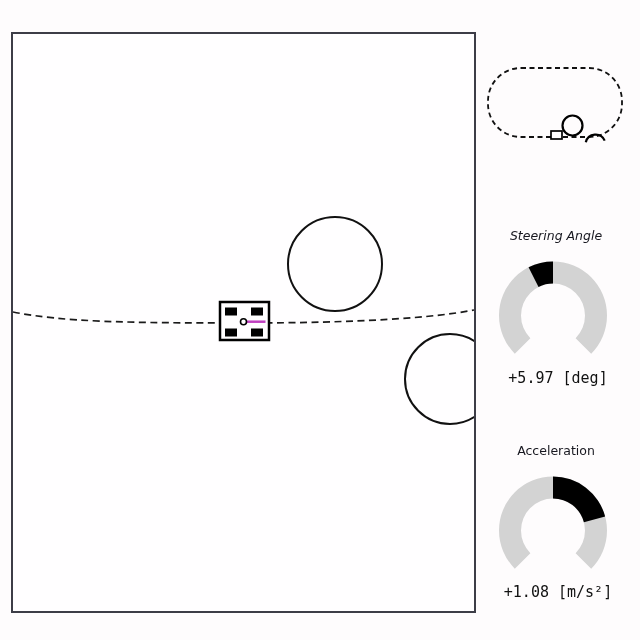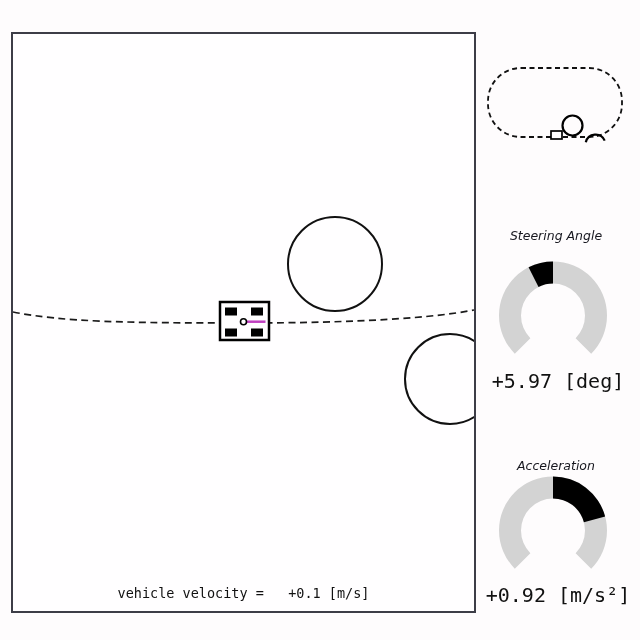--- a/index.html
+++ b/index.html
@@ -45,36 +45,36 @@
   }
   .gauge-title {
     position: absolute;
     left: 478px;
     width: 156px;
     text-align: center;
     font-size: 12.5px;
     color: #17171f;
   }
   .gauge-title.steering { top: 228px; font-style: italic; }
-  .gauge-title.accel    { top: 458px; font-style: italic; }
+  .gauge-title.accel    { top: 443px; }
   .gauge-svg {
     position: absolute;
     left: 493px;
     width: 120px;
     height: 104px;
   }
   .gauge-svg.steering { top: 255px; }
   .gauge-svg.accel    { top: 470px; }
   .gauge-value {
     position: absolute;
     left: 478px;
     width: 160px;
     text-align: center;
     font-family: "DejaVu Sans Mono", monospace;
-    font-size: 20px;
+    font-size: 15px;
     color: #111;
     white-space: pre;
   }
   .gauge-value.steering { top: 369px; }
   .gauge-value.accel    { top: 583px; }
 </style>
 </head>
 <body>
 
 <div class="main-panel">
@@ -88,21 +88,20 @@
     <g>
       <rect fill="#fffeff" stroke="#000" stroke-width="2.5" x="207" y="268" width="49" height="38"></rect>
       <rect fill="#000" x="212" y="273.5" width="12" height="8"></rect>
       <rect fill="#000" x="238" y="273.5" width="12" height="8"></rect>
       <rect fill="#000" x="212" y="294.5" width="12" height="8"></rect>
       <rect fill="#000" x="238" y="294.5" width="12" height="8"></rect>
       <line stroke-width="2.5" x1="230.5" y1="287.7" x2="252.5" y2="287.7" stroke="#c040c0"></line>
       <circle fill="#fff" stroke="#000" stroke-width="1.6" cx="230.5" cy="287.7" r="3"></circle>
     </g>
   </svg>
-  <div class="velocity-text">vehicle velocity =   +0.1 [m/s]</div>
 </div>
 
 <svg class="minimap" width="160" height="100">
   <rect fill="none" stroke="#111" stroke-width="1.8" stroke-dasharray="5 3.5" x="8" y="13" width="134" height="69" rx="33"></rect>
   <rect fill="#fffeff" stroke="#000" stroke-width="1.7" x="71" y="76" width="11" height="8"></rect>
   <circle fill="none" stroke="#000" stroke-width="2.2" cx="92.5" cy="70.5" r="10"></circle>
   <path fill="none" stroke="#000" stroke-width="2.2" d="M 105.8 87.3 A 10 10 0 0 1 124.7 85.6"></path>
 </svg>
 
 <div class="gauge-title steering">Steering Angle</div>
@@ -110,13 +109,13 @@
   <path d="M 98.18 98.68 A 54 54 0 1 0 21.82 98.68 L 37.37 83.13 A 32 32 0 1 1 82.63 83.13 Z" fill="#d3d3d3"></path>
   <path d="M 60 6.5 A 54 54 0 0 0 35.57 12.34 L 45.52 31.96 A 32 32 0 0 1 60 28.5 Z" fill="#000000"></path>
 </svg>
 <div class="gauge-value steering">+5.97 [deg]</div>
 
 <div class="gauge-title accel">Acceleration</div>
 <svg class="gauge-svg accel" viewBox="0 0 120 104">
   <path d="M 98.18 98.68 A 54 54 0 1 0 21.82 98.68 L 37.37 83.13 A 32 32 0 1 1 82.63 83.13 Z" fill="#d3d3d3"></path>
   <path d="M 60 6.5 A 54 54 0 0 1 112.16 46.52 L 90.91 52.22 A 32 32 0 0 0 60 28.5 Z" fill="#000000"></path>
 </svg>
-<div class="gauge-value accel">+0.92 [m/s²]</div>
+<div class="gauge-value accel">+1.08 [m/s²]</div>
 
 </body></html>

